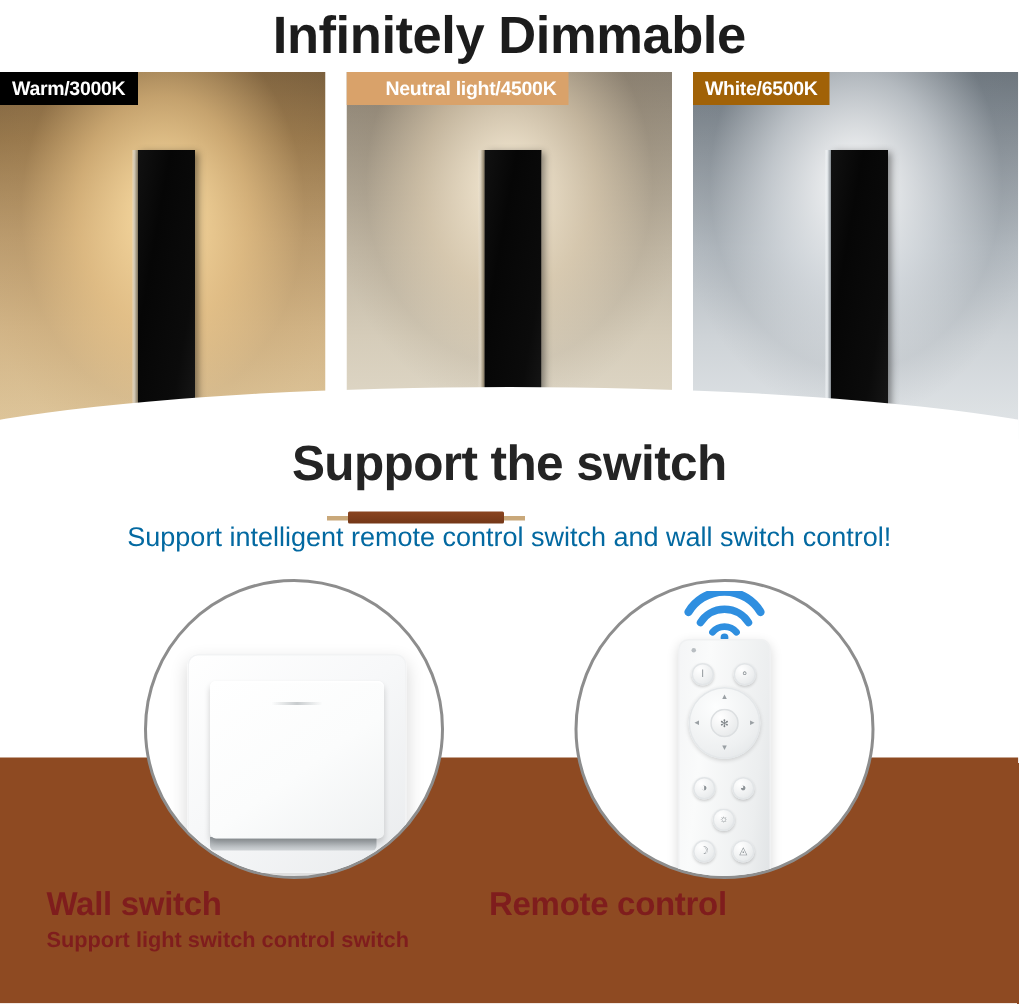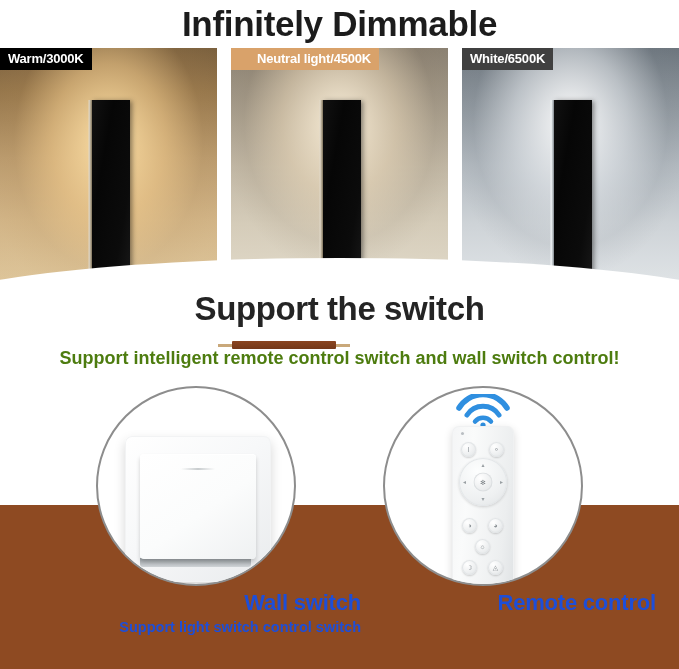--- a/index.html
+++ b/index.html
@@ -84,21 +84,21 @@
 
   
   .klabel {
     position:absolute; top:0; left:0;
     padding:3px 8px 4px 8px;
     font-size:13px; font-weight:bold; letter-spacing:-0.2px;
     color:#ffffff; white-space:nowrap; z-index:4;
   }
   .kl-warm    { background:#000000; }
   .kl-neutral { background:#d9a26a;padding-left:26px; }
-  .kl-white   { background:#404040; }
+  .kl-white   { background:#a16207; }
 
   
   #curve-mask {
     position:absolute; left:-14%; top:258px; width:128%; height:300px;
     background:#ffffff;
     border-radius:50% 50% 0 0 / 58px 58px 0 0;
     z-index:5;
   }
 
   
@@ -117,21 +117,21 @@
   }
   #divider .cap {
     width:14px; height:3px; background:#c9a87a;
   }
   #divider .bar {
     flex:1; height:8px; background:linear-gradient(180deg,#8a441f,#743718);
     border-radius:1px;
   }
   #sub-caption {
     position:absolute; left:0; top:58px; width:679px;
-    text-align:center; font-size:18px; color:#4d7c0f;font-weight:bold;
+    text-align:center; font-size:18px; color:#0369a1;
   }
 
   
   #brown-band {
     position:absolute; left:0; top:215px; width:679px; height:164px;
     background:#8e4a22;
   }
 
   
   .feature {
@@ -213,21 +213,21 @@
   .dpad .arrow {
     position:absolute; font-size:6px; color:#9aa0a4; line-height:1;
   }
   .dpad .ar-up    { left:50%; top:4px;  transform:translateX(-50%); }
   .dpad .ar-down  { left:50%; bottom:4px; transform:translateX(-50%); }
   .dpad .ar-left  { left:4px; top:50%;  transform:translateY(-50%); }
   .dpad .ar-right { right:4px; top:50%; transform:translateY(-50%); }
 
   
   .caption {
-    position:absolute; width:330px; text-align:right; color:#1d4ed8;
+    position:absolute; width:330px; text-align:left; color:#7f1d1d;
   }
   .caption.left  { left:31px;  top:300px; }
   .caption.right { left:326px; top:300px; }
   .caption .ttl {
     font-size:22px; font-weight:bold; letter-spacing:-0.2px;
   }
   .caption .txt {
     margin-top:3px; font-size:14.5px; font-weight:bold; line-height:1.22;
   }
 </style>

